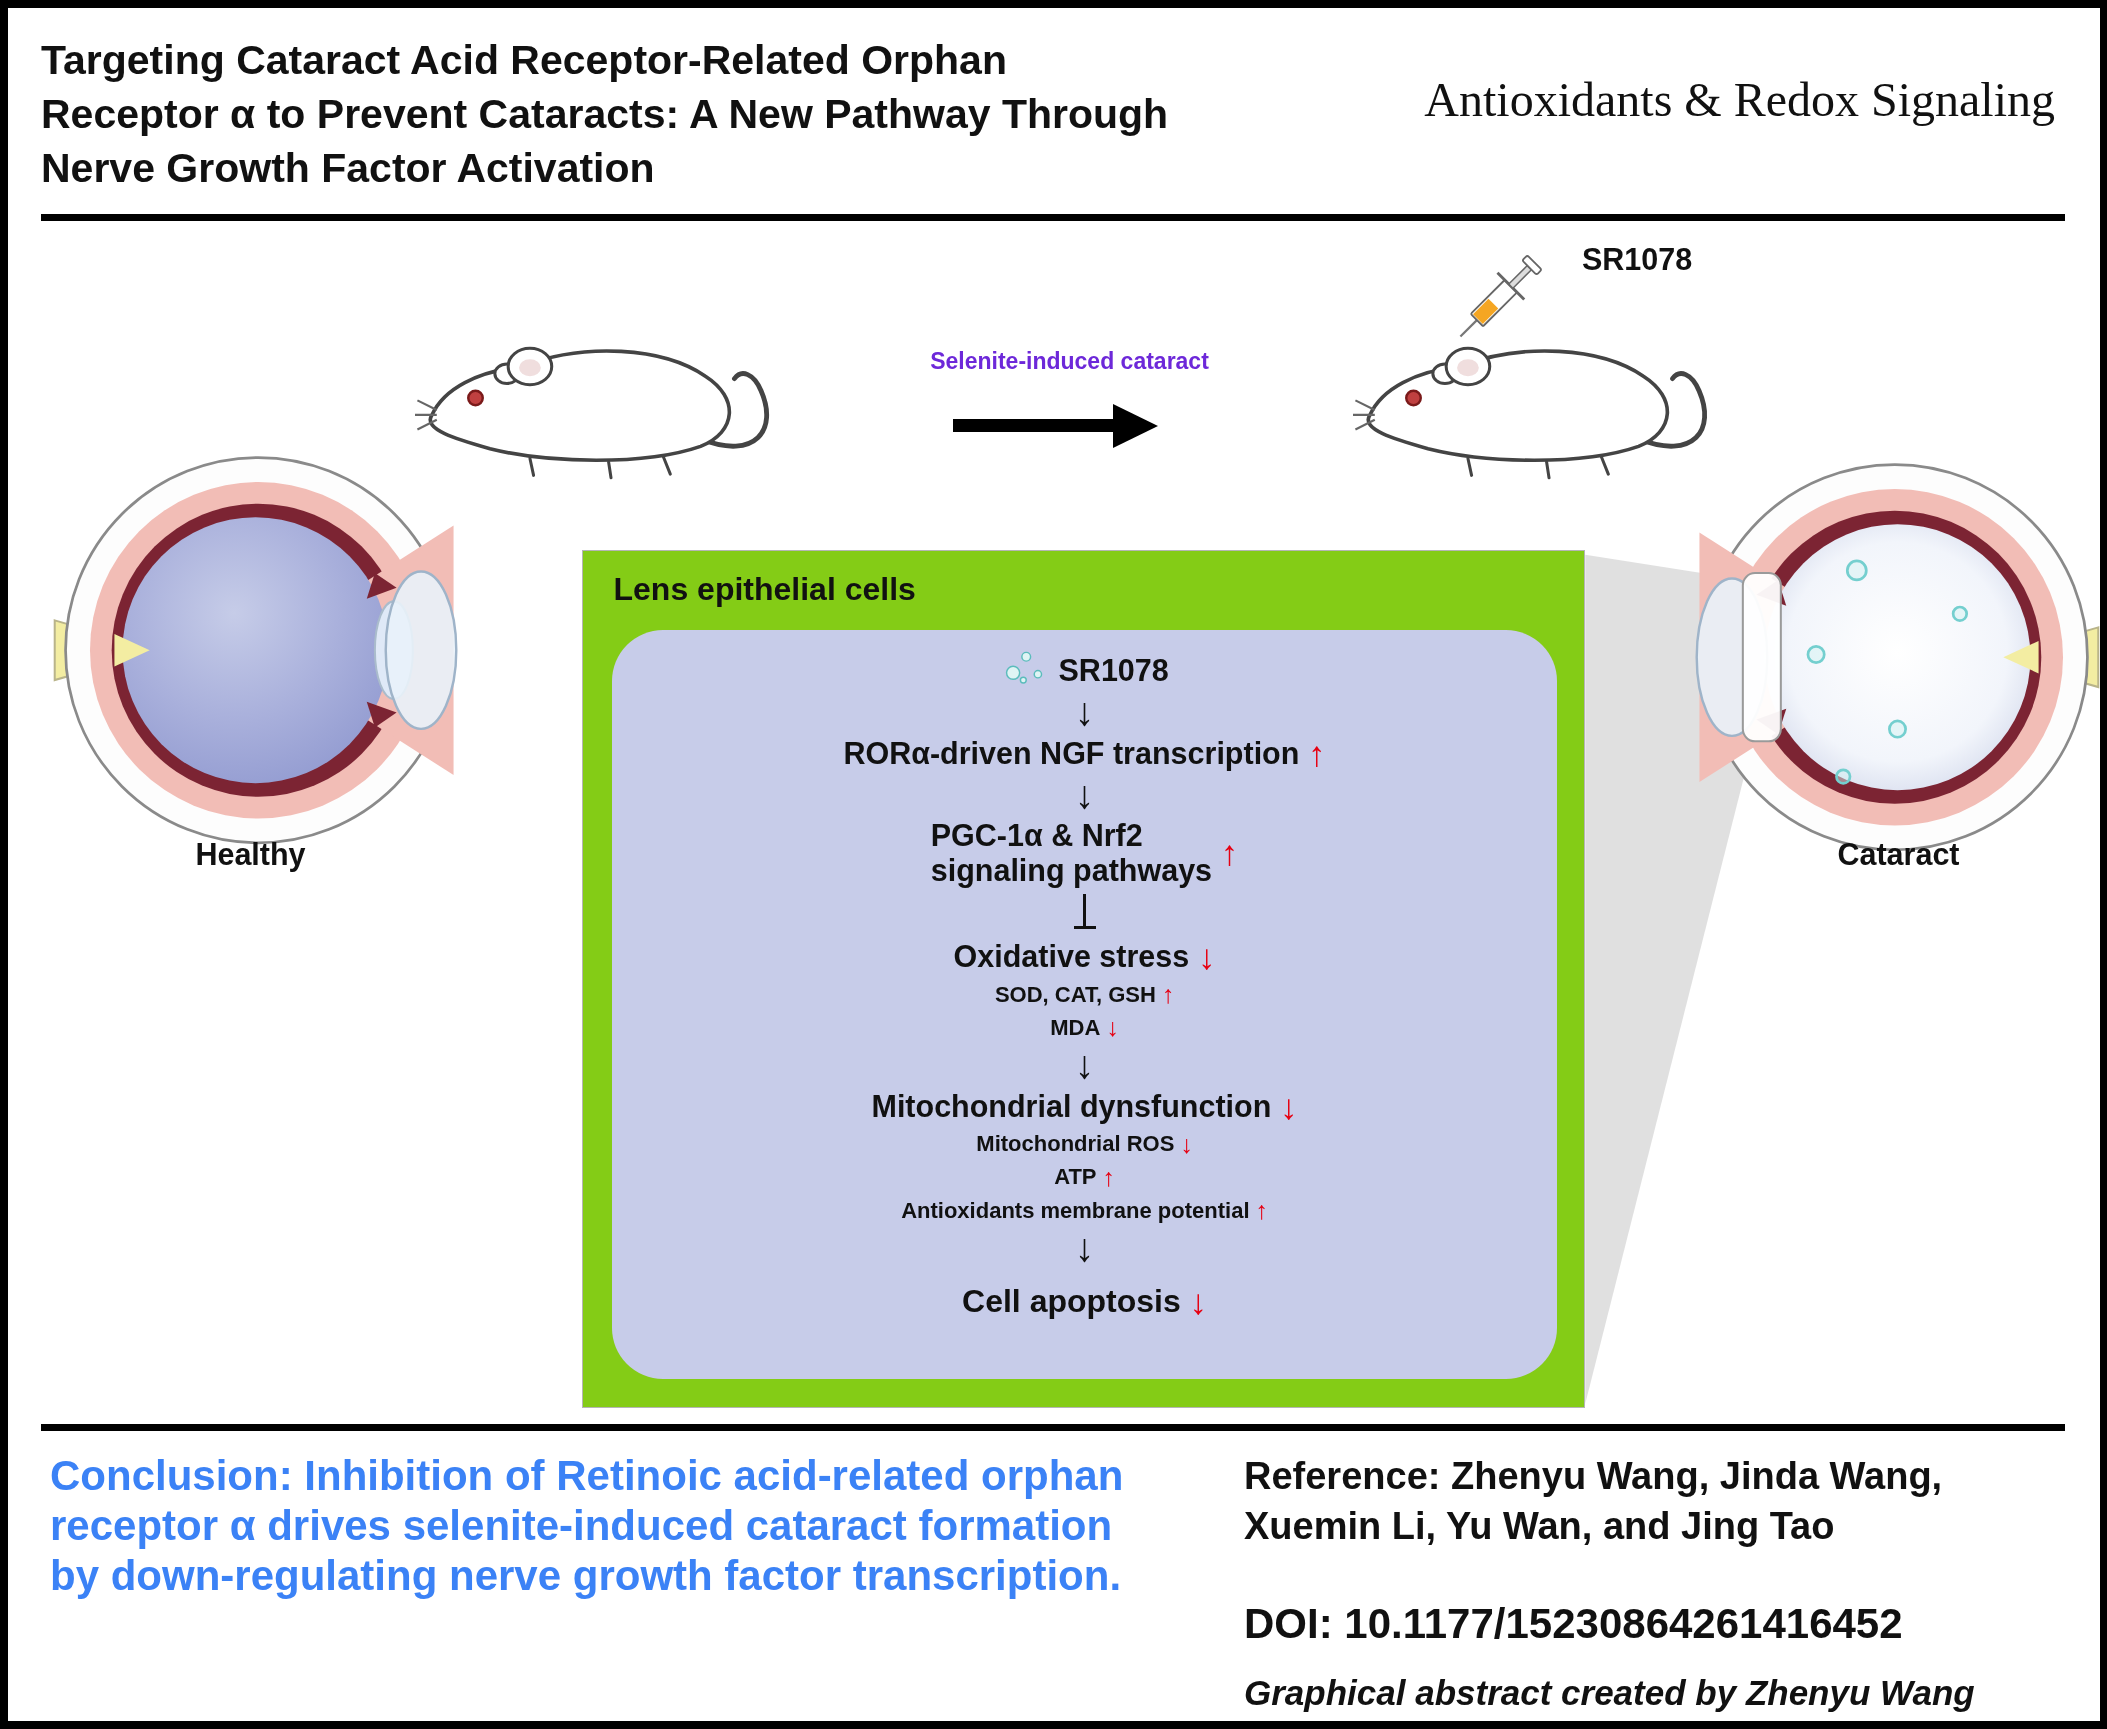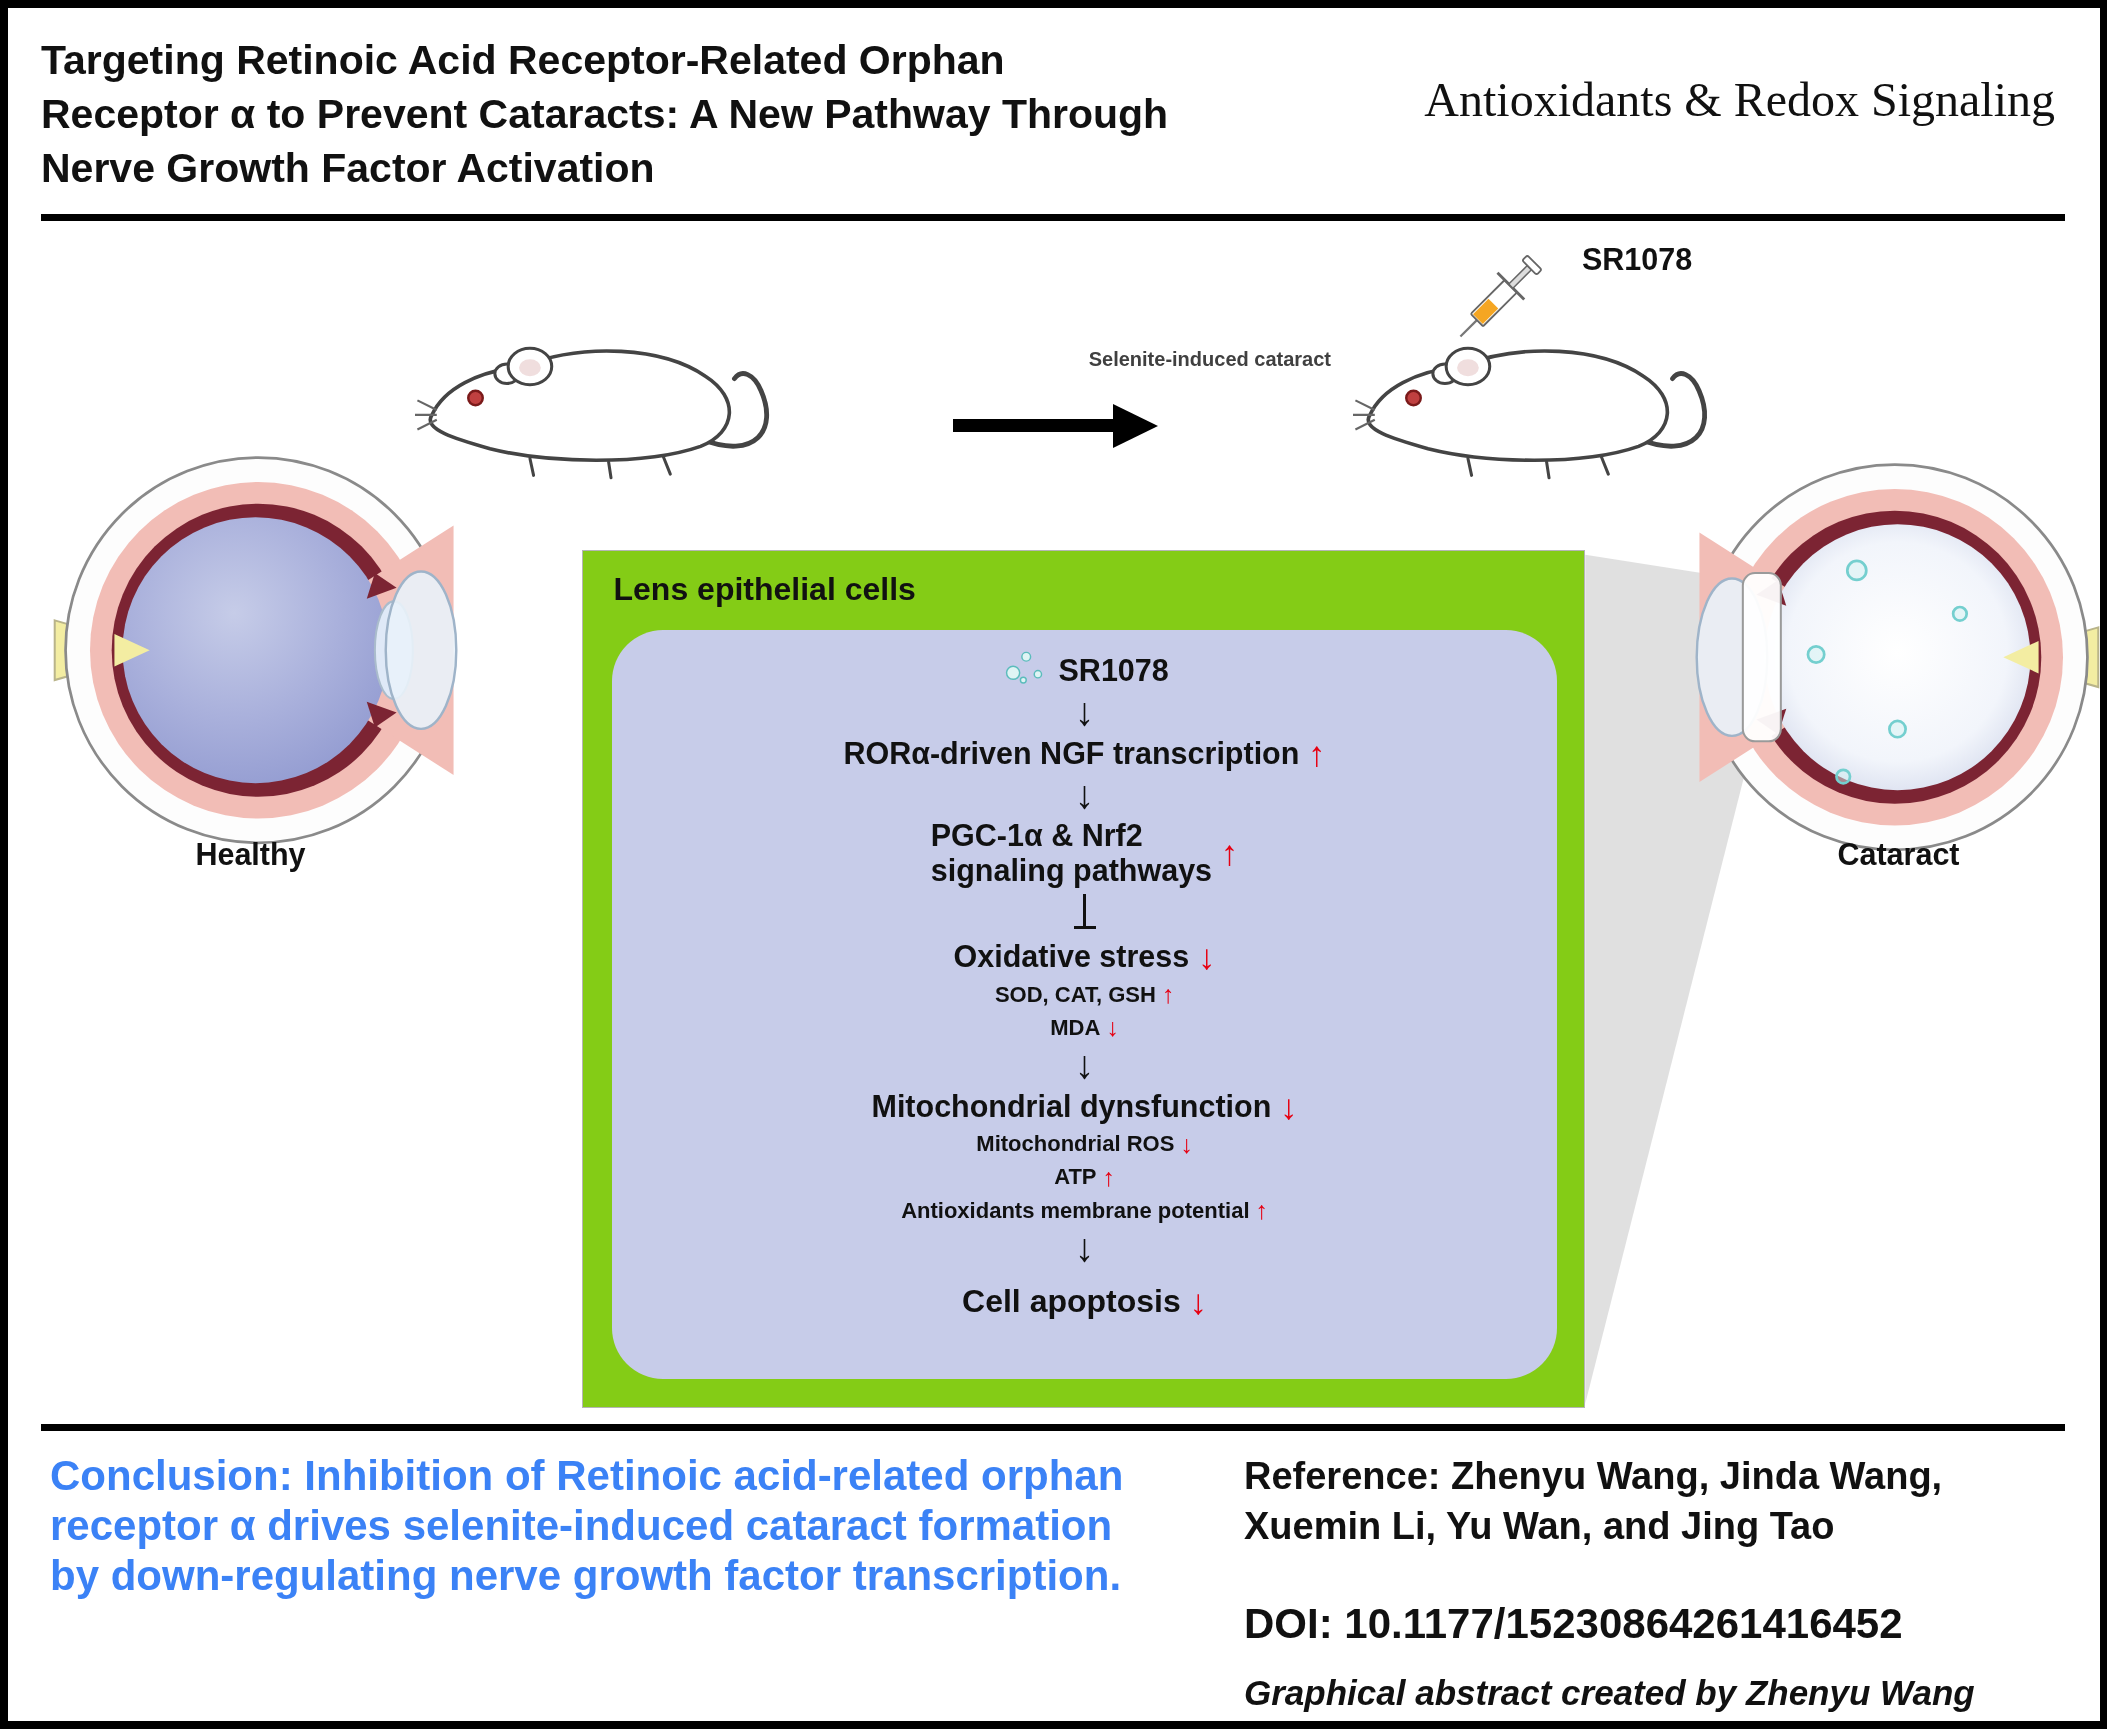--- a/index.html
+++ b/index.html
@@ -22,21 +22,21 @@
   .rule-bottom { top:1416px; }
 
   
   .mouse-svg { position:absolute; width:363px; height:182px; }
   .mouse1 { left:407px; top:305px; }
   .mouse2 { left:1345px; top:305px; }
   .syringe-svg { position:absolute; left:1425px; top:225px; width:131px; height:131px; }
   .sr-label { position:absolute; left:1574px; top:234px; font-size:30.5px; font-weight:700; color:#111; }
   .selenite-label {
     position:absolute; left:800px; top:340px; width:523px;
-    text-align:right; font-size:20px; font-weight:700; color:#404040;
+    text-align:center; font-size:23px; font-weight:700; color:#6d28d9;
   }
   .big-arrow { position:absolute; left:945px; top:396px; width:205px; height:44px; }
   .big-arrow .shaft { position:absolute; left:0; top:15.3px; width:161px; height:13px; background:#000; }
   .big-arrow .head {
     position:absolute; left:160px; top:0; width:0; height:0;
     border-top:22px solid transparent; border-bottom:22px solid transparent; border-left:45px solid #000;
   }
   .eye-svg { position:absolute; width:407px; height:407px; }
   .eye-healthy { left:44px; top:436px; }
   .eye-cataract { left:1686px; top:443px; z-index:3; }
@@ -83,21 +83,21 @@
   }
   .doi { position:absolute; left:1236px; top:1592px; font-size:42px; font-weight:700; color:#111; }
   .credit { position:absolute; left:1236px; top:1665px; font-size:35px; font-style:italic; font-weight:600; color:#111; }
 </style>
 </head>
 <body>
 
 <div class="page">
 
   <div class="title">
-    <div>Targeting Retinoic Acid Receptor-Related Orphan</div>
+    <div>Targeting Cataract Acid Receptor-Related Orphan</div>
     <div>Receptor α to Prevent Cataracts: A New Pathway Through</div>
     <div>Nerve Growth Factor Activation</div>
   </div>
   <div class="journal">Antioxidants &amp; Redox Signaling</div>
   <div class="rule rule-top"></div>
 
   <svg class="mouse-svg mouse1" viewBox="0 0 300 150">
     <path d="M236 104 C282 122 300 96 286 64 C280 50 270 46 264 54" fill="none" stroke="#444" stroke-width="4" stroke-linecap="round"></path>
     <path d="M14 84 C24 62 52 48 88 44 C140 24 205 28 240 52 C268 70 266 98 236 110 C190 126 110 124 62 112 C34 104 6 96 14 84 Z" fill="#fff" stroke="#444" stroke-width="3"></path>
     <ellipse cx="76" cy="50" rx="10" ry="8" fill="#fff" stroke="#444" stroke-width="2.5"></ellipse>

